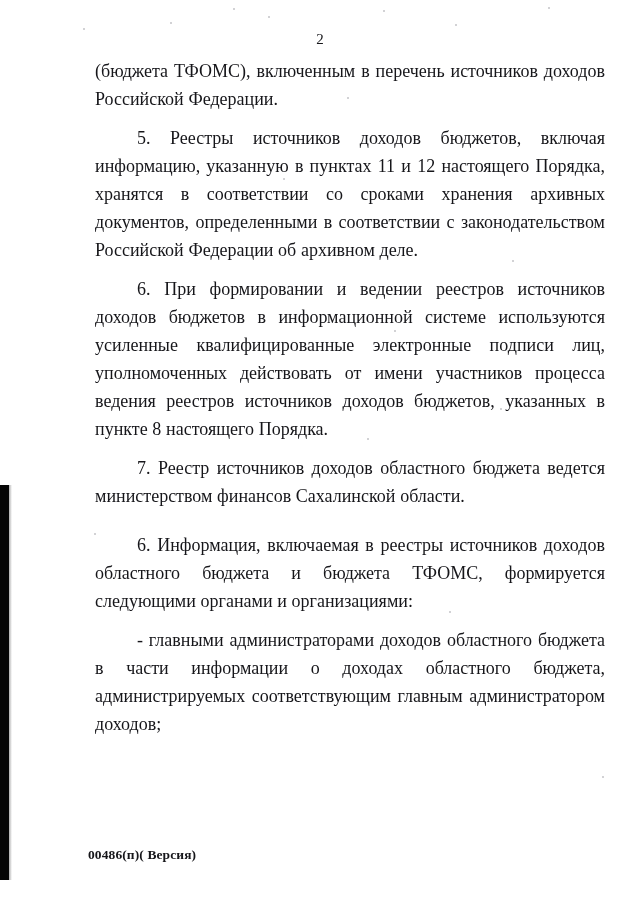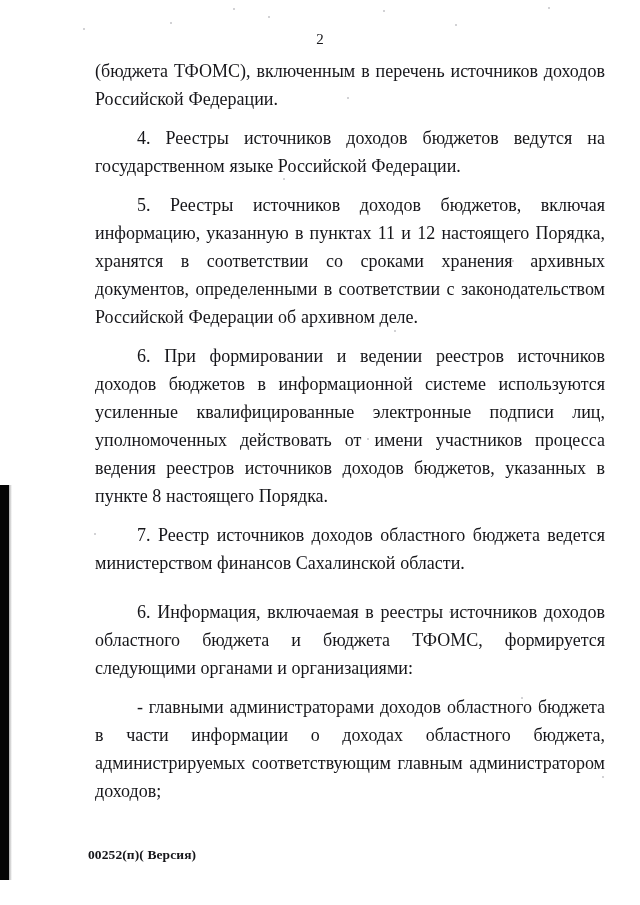--- a/index.html
+++ b/index.html
@@ -114,23 +114,22 @@
   <div class="speck" style="left:367px; top:438px;"></div>
   <div class="speck" style="left:94px; top:533px;"></div>
   <div class="speck" style="left:449px; top:611px;"></div>
   <div class="speck" style="left:521px; top:697px;"></div>
   <div class="speck" style="left:602px; top:776px;"></div>
 
   <div class="page-number">2</div>
 
   <div class="body-text">
     <p class="para no-indent">(бюджета ТФОМС), включенным в перечень источников доходов Российской Федерации.</p>
-    <p class="para">4. Реестры источников доходов бюджетов ведутся на государственном языке Российской Федерации.</p>
     <p class="para">5. Реестры источников доходов бюджетов, включая информацию, указанную в пунктах 11 и 12 настоящего Порядка, хранятся в соответствии со сроками хранения архивных документов, определенными в соответствии с законодательством Российской Федерации об архивном деле.</p>
     <p class="para">6. При формировании и ведении реестров источников доходов бюджетов в информационной системе используются усиленные квалифицированные электронные подписи лиц, уполномоченных действовать от имени участников процесса ведения реестров источников доходов бюджетов, указанных в пункте 8 настоящего Порядка.</p>
     <p class="para tight">7. Реестр источников доходов областного бюджета ведется министерством финансов Сахалинской области.</p>
     <p class="para">6. Информация, включаемая в реестры источников доходов областного бюджета и бюджета ТФОМС, формируется следующими органами и организациями:</p>
     <p class="para">- главными администраторами доходов областного бюджета в части информации о доходах областного бюджета, администрируемых соответствующим главным администратором доходов;</p>
   </div>
 
-  <div class="footer-code">00252(п)( Версия)</div>
+  <div class="footer-code">00486(п)( Версия)</div>
 
 </div>
 
 </body></html>

